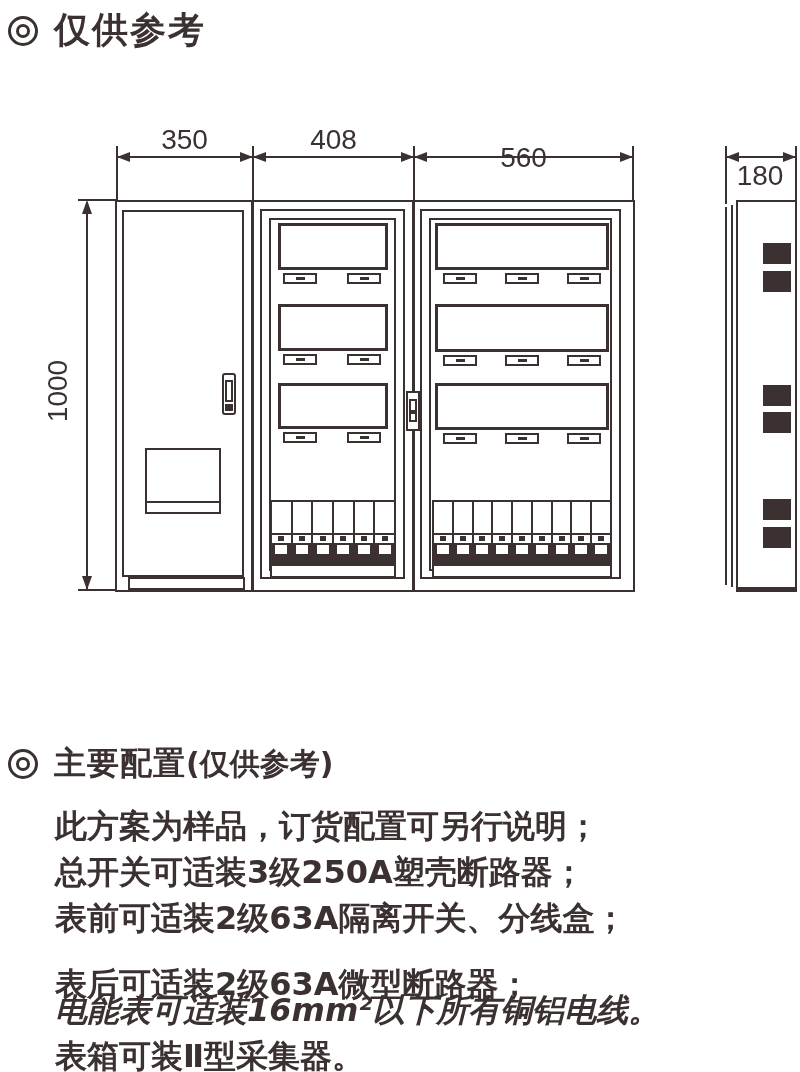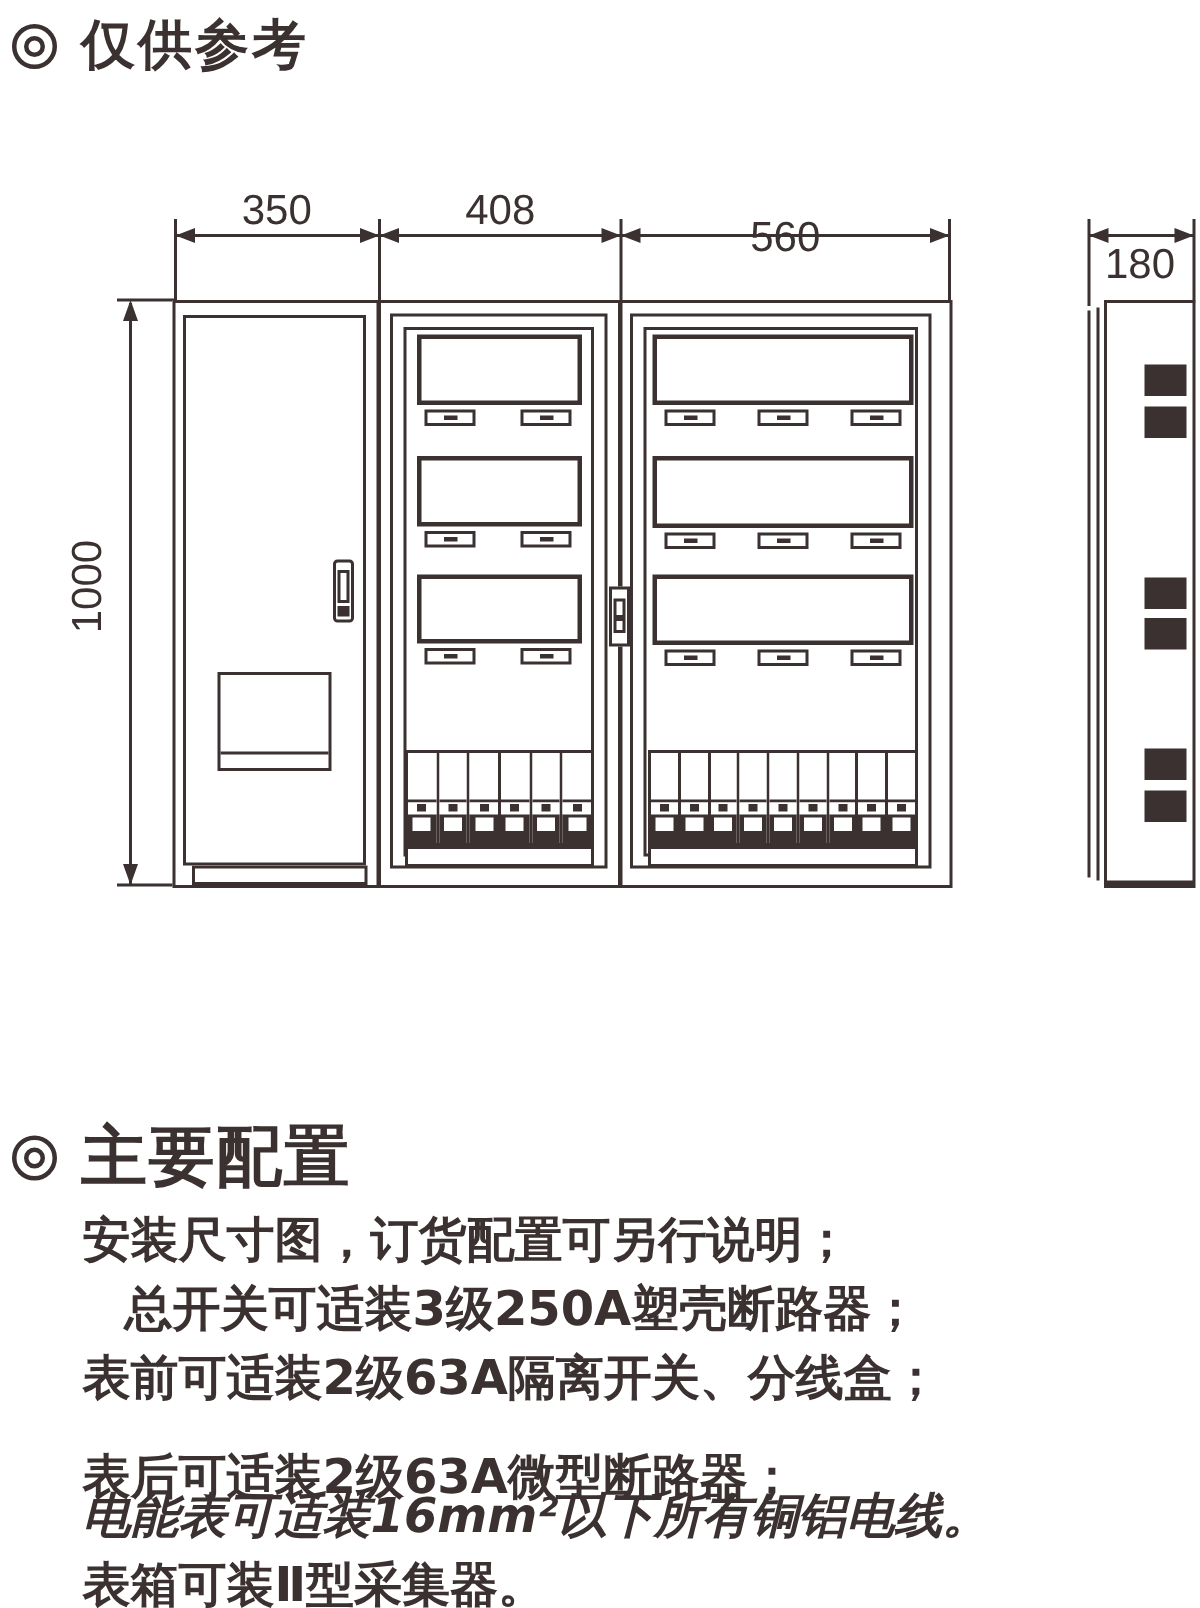--- a/index.html
+++ b/index.html
@@ -22,21 +22,21 @@
   .arr.r { border-width:5px 0 5px 13px; border-color:transparent transparent transparent var(--ink); }
   .arr.u { border-width:0 5px 14px 5px; border-color:transparent transparent var(--ink) transparent; }
   .arr.d { border-width:14px 5px 0 5px; border-color:var(--ink) transparent transparent transparent; }
   .sec-title { position:absolute; display:flex; align-items:center; gap:16px; }
   .bullet {
     width:30px; height:30px; border:3px solid var(--ink); border-radius:50%;
     display:flex; align-items:center; justify-content:center; flex:none;
   }
   .bullet i { display:block; width:14px; height:14px; border:3px solid var(--ink); border-radius:50%; }
   .h1 { font-size:36px; font-weight:900; letter-spacing:2px; }
-  .h2 { font-size:44px; font-weight:900; letter-spacing:1px; }
+  .h2 { font-size:32px; font-weight:900; letter-spacing:1px; }
   .h2note { font-size:30px; font-weight:700; }
   .plate { position:absolute; width:34px; height:11px; border:2px solid var(--ink); background:#fff; }
   .plate i { display:block; width:9px; height:3px; background:var(--ink); margin:2px auto 0; }
   .brkgrp { position:absolute; border:2px solid var(--ink); background:#fff; display:flex; }
   .brk { flex:1; display:flex; flex-direction:column; border-right:2px solid var(--ink); }
   .brk:last-child { border-right:none; }
   .brk .w { height:33px; background:#fff; border-bottom:2px solid var(--ink); }
   .brk .t { height:8px; background:#fff; position:relative; }
   .brk .t i { position:absolute; left:50%; top:1px; transform:translateX(-50%); width:6px; height:5px; background:var(--ink); }
   .brk .d { flex:1; background:var(--ink); position:relative; }
@@ -314,21 +314,22 @@
 <div class="fl" style="left:763px;top:412px;width:28px;height:21px;"></div>
 <div class="fl" style="left:763px;top:499px;width:28px;height:21px;"></div>
 <div class="fl" style="left:763px;top:527px;width:28px;height:21px;"></div>
 
 <div class="sec-title" style="left:8px;top:742px;">
   <span class="bullet">
       <i></i>
     </span>
   <span style="display:flex;align-items:baseline;">
     <span class="h2">主要配置</span>
+      <span class="h2note">(仅供参考)</span>
   </span>
 </div>
 
-<div class="cfg" style="top:806px;">安装尺寸图，订货配置可另行说明；</div>
-<div class="cfg" style="top:852px;margin-left:28px;">总开关可适装3级250A塑壳断路器；</div>
+<div class="cfg" style="top:806px;">此方案为样品，订货配置可另行说明；</div>
+<div class="cfg" style="top:852px;">总开关可适装3级250A塑壳断路器；</div>
 <div class="cfg" style="top:898px;">表前可适装2级63A隔离开关、分线盒；</div>
 <div class="cfg" style="top:964px;">表后可适装2级63A微型断路器；</div>
 <div class="cfg" style="top:990px;font-style:italic;">电能表可适装16mm²以下所有铜铝电线。</div>
 <div class="cfg" style="top:1036px;">表箱可装Ⅱ型采集器。</div>
 
 </body></html>

